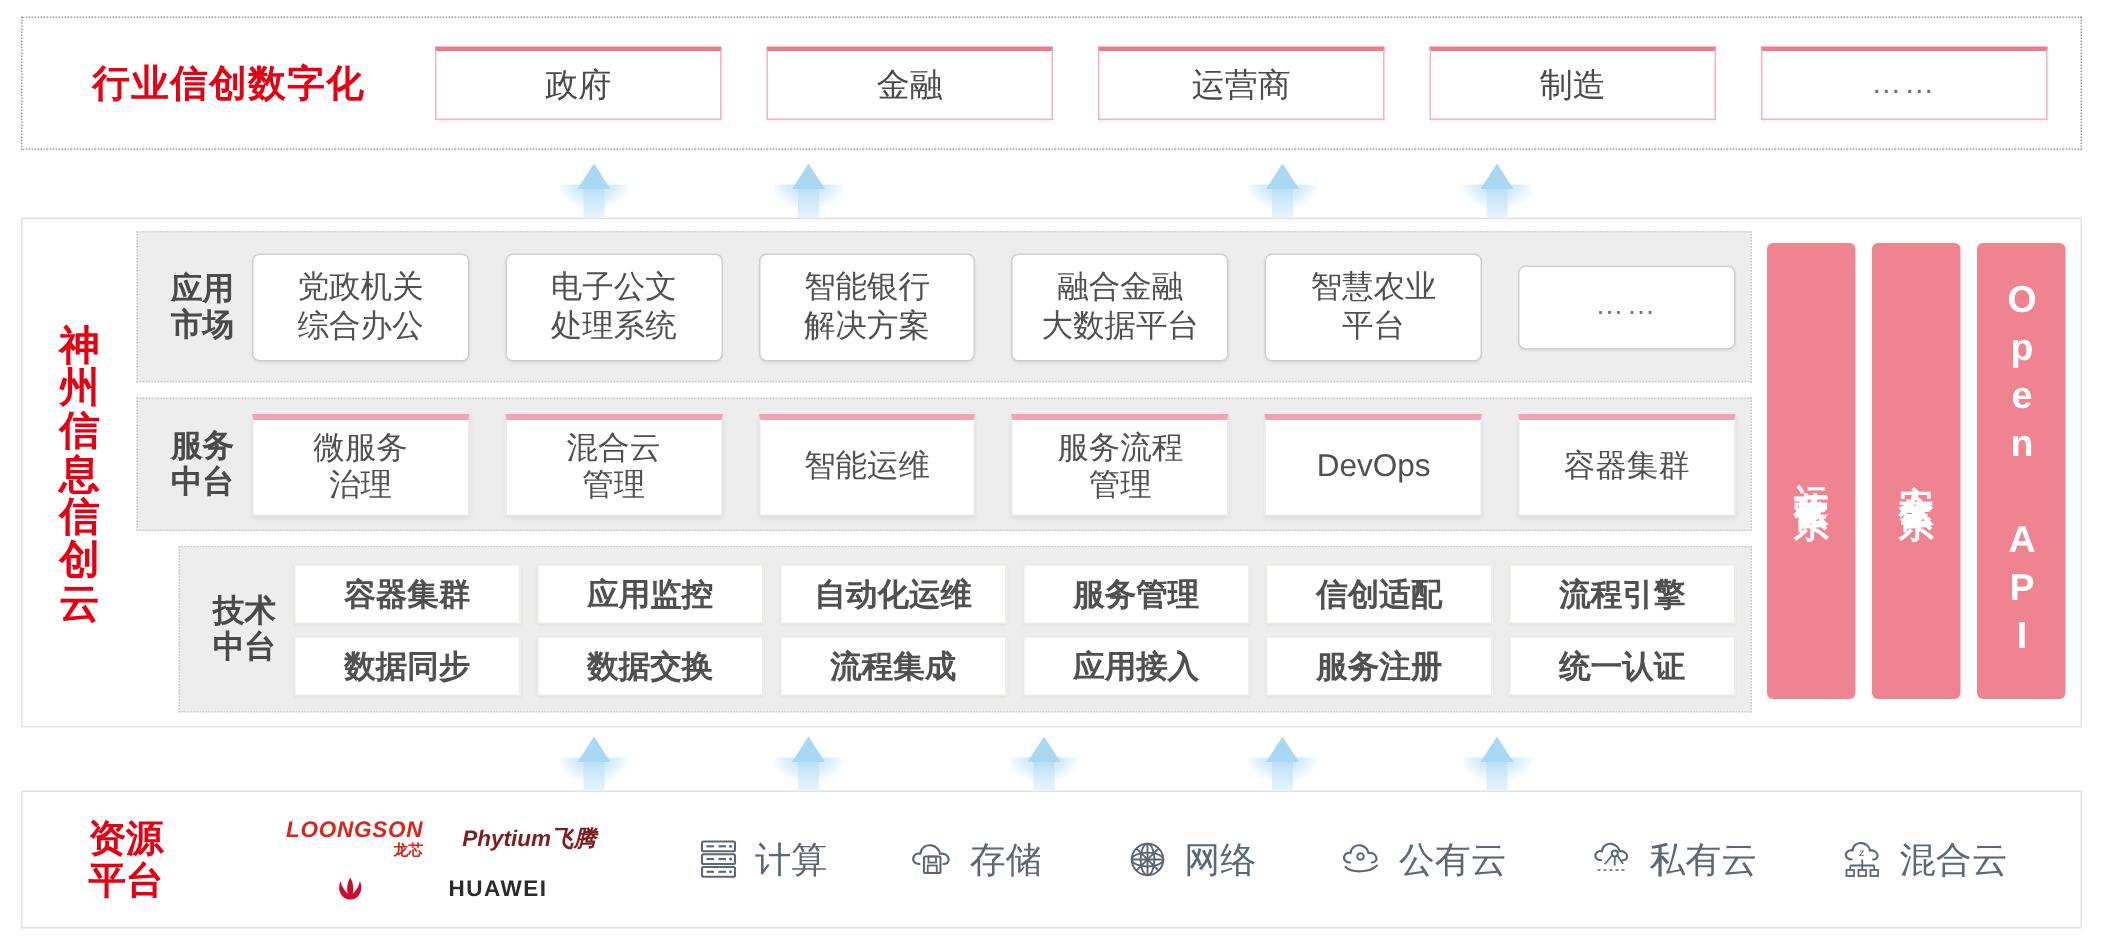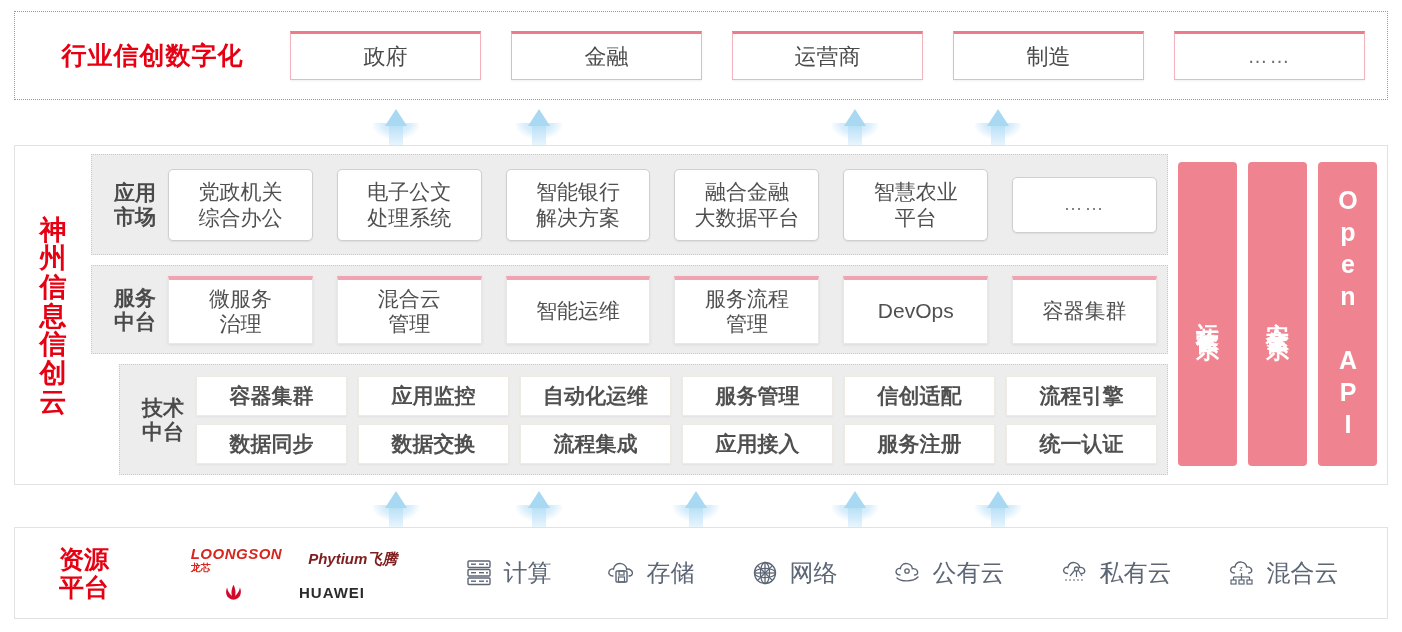--- a/index.html
+++ b/index.html
@@ -145,21 +145,21 @@
   }
   .resource-title {
     width: 138px; text-align: center;
     color: #e60012; font-size: 25px; font-weight: bold; line-height: 1.12;
   }
   .vendor-logos {
     width: 282px; display: flex; flex-direction: column;
     align-items: center; justify-content: center; gap: 11px;
   }
   .vendor-row { display: flex; align-items: center; justify-content: center; gap: 26px; }
-  .logo-loongson { display: flex; flex-direction: column; align-items: flex-start; line-height: 1; }
+  .logo-loongson { display: flex; flex-direction: column; align-items: flex-end; line-height: 1; }
   .logo-loongson .ls-main {
     color: #d9251d; font-size: 15px; font-weight: bold; font-style: italic;
     letter-spacing: 0.5px;
   }
   .logo-loongson .ls-sub { color: #d9251d; font-size: 10px; font-weight: bold; margin-top: 2px; }
   .logo-phytium { color: #7f1d1d; font-size: 15px; font-weight: bold; font-style: italic; }
   .logo-huawei { display: flex; align-items: center; gap: 7px; }
   .logo-huawei .hw-text { color: #2b2b2b; font-size: 15px; font-weight: bold; letter-spacing: 1px; margin-left: 48px; }
 
   .resource-items { flex: 1; display: flex; align-items: center; justify-content: space-around; padding-right: 22px; }

